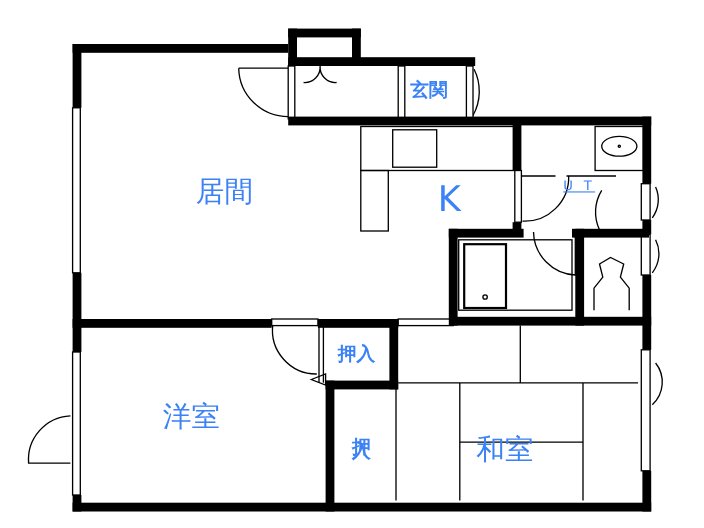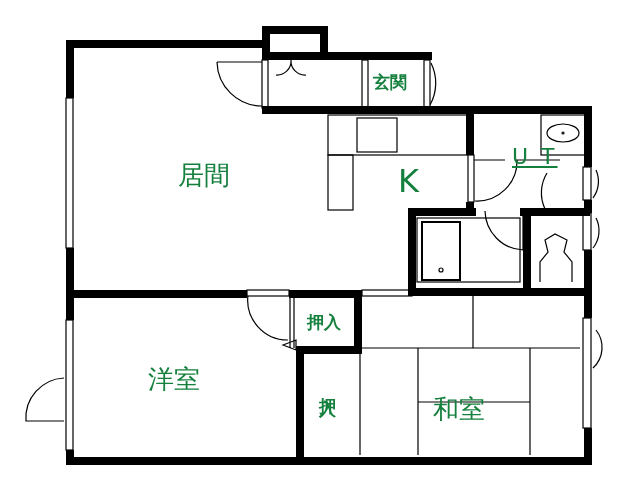--- a/index.html
+++ b/index.html
@@ -1,18 +1,18 @@
 <!DOCTYPE html>
 <html><head>
 <meta charset="utf-8">
 <style>
   html, body { margin: 0; padding: 0; background: #ffffff; }
   body { width: 640px; height: 480px; position: relative; overflow: hidden; font-family: "DejaVu Sans", sans-serif; }
   svg { position: absolute; left: 0; top: 0; }
-  .label { position: absolute; color: #15803d; font-family: "DejaVu Sans", sans-serif; white-space: nowrap; line-height: 1; }
+  .label { position: absolute; color: #3b82f6; font-family: "DejaVu Sans", sans-serif; white-space: nowrap; line-height: 1; }
   .room-lg { font-size: 26px; }
   .room-sm { font-size: 17px; font-weight: bold; }
   .vert { writing-mode: vertical-rl; letter-spacing: 2px; }
 </style>
 </head>
 <body>
 
 <svg width="640" height="480" viewBox="0 0 640 480">
   <g fill="none" stroke="#000" stroke-width="1.2">
 
@@ -89,17 +89,17 @@
     <rect x="523" y="208" width="8" height="88"></rect>
     <rect x="296" y="346" width="66" height="8"></rect>
     <rect x="296" y="346" width="8" height="119"></rect>
     <rect x="354" y="296" width="8" height="58"></rect>
   </g>
 </svg>
 
 <div class="label room-lg" style="left:178px;top:162px;">居間</div>
 <div class="label room-lg" style="left:398px;top:165px;font-size:32px;">K</div>
 <div class="label room-sm" style="left:373px;top:74px;">玄関</div>
-<div class="label" style="left:512px;top:146px;font-size:22px;letter-spacing:3px;text-decoration:underline;">U T</div>
+<div class="label" style="left:512px;top:163px;font-size:12px;letter-spacing:3px;text-decoration:underline;">U T</div>
 <div class="label room-lg" style="left:148px;top:366px;text-align:right;">洋室</div>
 <div class="label room-lg" style="left:433px;top:362px;margin-top:34px;">和室</div>
 <div class="label room-sm" style="left:307px;top:314px;">押入</div>
 <div class="label room-sm vert" style="left:319px;top:384px;writing-mode:vertical-rl;text-orientation:upright;">押入</div>
 
 </body></html>

